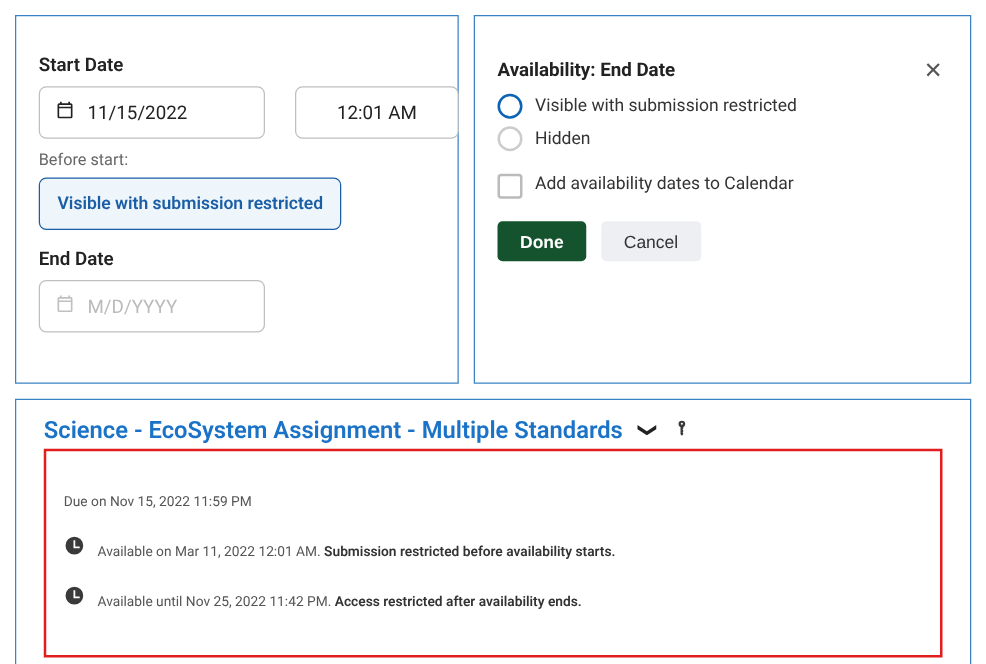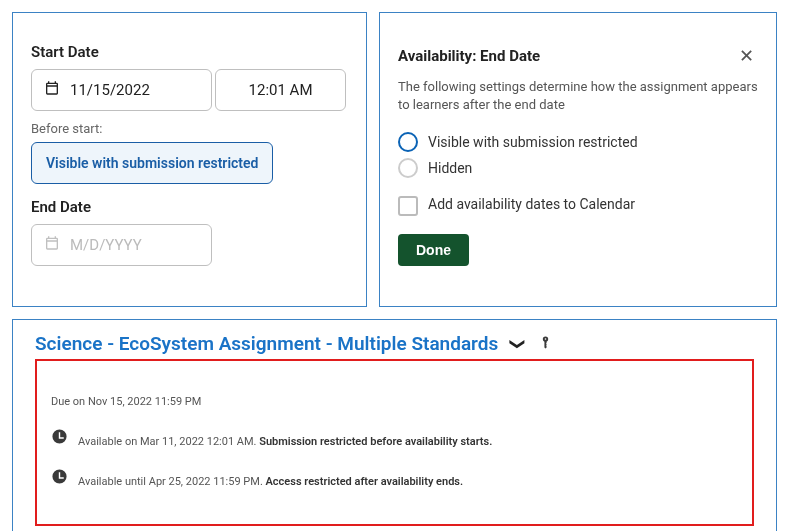--- a/index.html
+++ b/index.html
@@ -1,21 +1,21 @@
 <!DOCTYPE html>
 <html><head>
   <meta charset="utf-8">
   <style>
     body{font-family:-apple-system,BlinkMacSystemFont,"Segoe UI",Roboto,sans-serif;background:#fff;margin:0;padding:12px;font-size:14px;color:#222}
     .row{display:flex;gap:12px;align-items:stretch}
     .panel{border:1px solid #3b82c4;padding:30px 18px;box-sizing:border-box;background:#fff}
     .panel-left{width:355px}
     .panel-right{flex:1}
     .lbl{font-weight:600;font-size:15px;margin-bottom:8px}
-    .fields{display:flex;gap:3px;margin-bottom:10px}
+    .fields{display:flex;gap:24px;margin-bottom:10px}
     .textfield{border:1px solid #bfbfbf;border-radius:6px;padding:10px 12px;display:flex;align-items:center;gap:10px;font-size:15px;color:#222;background:#fff}
     .textfield.placeholder span{color:#bbb}
     .tf-date{flex:0 0 155px}
     .tf-time{flex:0 0 105px;justify-content:center}
     .icon-cal svg{width:16px;height:16px;fill:#222}
     .icon-cal.muted svg{fill:#c0c0c0}
     .subtle{color:#666;font-size:13px;margin-bottom:6px}
     .chip{border:1.5px solid #1a5ea6;color:#1a5ea6;font-weight:600;border-radius:6px;padding:12px 14px;font-size:14px;background:#eef5fb;display:inline-block}
     .spacer{height:14px}
     .hdr{display:flex;justify-content:space-between;align-items:center}
@@ -75,35 +75,35 @@
         <span>M/D/YYYY</span>
       </div>
     </div>
   </div>
 
   <div class="panel panel-right">
     <div class="hdr">
       <h3>Availability: End Date</h3>
       <span class="close">✕</span>
     </div>
-    <div class="desc">The following settings determine how the assignment appears to learners after the end date</div>
     <div class="opt">
       <span class="radio"></span>
       <span>Visible with submission restricted</span>
     </div>
     <div class="opt">
       <span class="radio muted"></span>
       <span>Hidden</span>
     </div>
     <div class="opt2">
       <span class="cbx"></span>
       <span>Add availability dates to Calendar</span>
     </div>
     <div class="btns">
       <button class="btn btn-primary">Done</button>
+      <button class="btn btn-sec">Cancel</button>
     </div>
   </div>
 </div>
 
 <div class="summary-wrap">
   <div class="summary-title">
     <a href="#">Science - EcoSystem Assignment - Multiple Standards</a>
     <span class="chev" style="transform: rotate(90deg);">❯</span>
     <span class="key">
       <svg viewBox="0 0 24 24">
@@ -125,17 +125,17 @@
         <span>Available on Mar 11, 2022 12:01 AM. </span><span class="strong">Submission restricted before availability starts.</span>
       </span>
     </div>
     <div class="line">
       <span class="clock">
         <svg viewBox="0 0 24 24">
             <path d="M12 2a10 10 0 1 0 0 20 10 10 0 0 0 0-20zm1 11h5v2h-7V6h2v7z"></path>
           </svg>
       </span>
       <span>
-        <span>Available until Apr 25, 2022 11:59 PM. </span><span class="strong">Access restricted after availability ends.</span>
+        <span>Available until Nov 25, 2022 11:42 PM. </span><span class="strong">Access restricted after availability ends.</span>
       </span>
     </div>
   </div>
 </div>
 
 </body></html>

